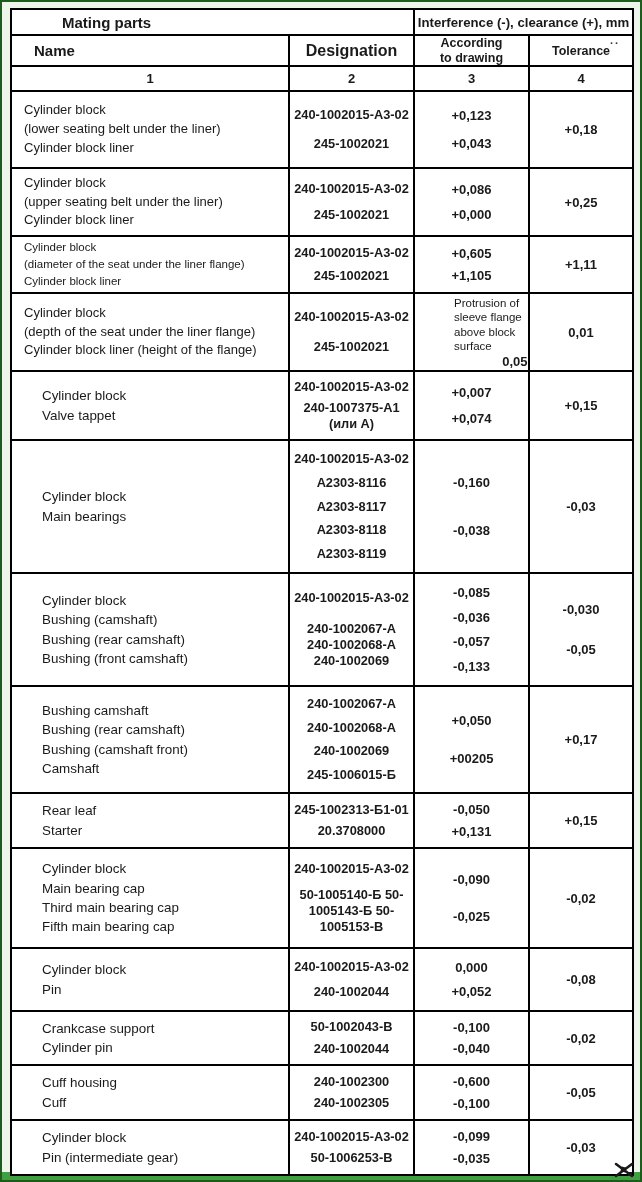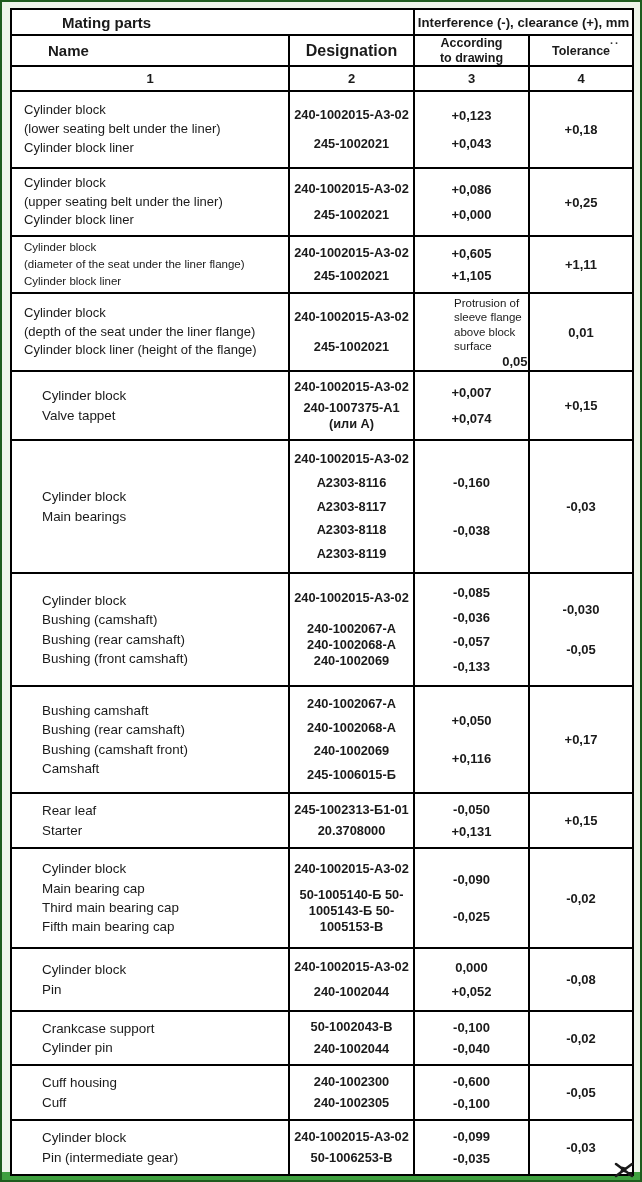--- a/index.html
+++ b/index.html
@@ -21,21 +21,21 @@
     border-collapse:collapse;table-layout:fixed;background:#ffffff;
     color:#1a1a1a;
   }
   th,td{border:2px solid #000;padding:0;box-sizing:border-box;overflow:hidden;}
   thead tr.h1{height:26px;}
   thead tr.h2{height:31px;}
   thead tr.h3{height:25px;}
   th{font-weight:bold;vertical-align:middle;}
   .th-mating{font-size:15px;text-align:left;padding-left:50px;}
   .th-interf{font-size:13.2px;text-align:center;border-radius:13px;}
-  .th-name{font-size:15px;text-align:left;padding-left:36px;}
+  .th-name{font-size:15px;text-align:left;padding-left:22px;}
   .th-desig{font-size:16px;text-align:center;}
   .th-acc{font-size:12.5px;text-align:center;white-space:pre-line;line-height:1.15;margin-left:10px;}
   .th-tol{font-size:12.5px;text-align:center;position:relative;}
   .dots{position:absolute;top:-2px;right:12px;font-size:11px;letter-spacing:2px;color:#333;}
   .th-num{font-size:13px;text-align:center;}
   td{vertical-align:middle;}
   .stack{
     display:flex;flex-direction:column;justify-content:space-evenly;
     align-items:center;width:100%;
   }
@@ -289,21 +289,21 @@
           <div class="stack" style="height: 101px;">
             <div class="desig-line">240-1002067-A</div>
             <div class="desig-line">240-1002068-A</div>
             <div class="desig-line">240-1002069</div>
             <div class="desig-line">245-1006015-Б</div>
           </div>
         </td>
         <td>
           <div class="stack" style="height: 101px;">
             <div class="val-line">+0,050</div>
-            <div class="val-line">+0,116</div>
+            <div class="val-line">+00205</div>
           </div>
         </td>
         <td>
           <div class="stack" style="height: 101px;">
             <div class="val-line">+0,17</div>
           </div>
         </td>
       </tr>
       <tr style="height: 55px;">
         <td>

